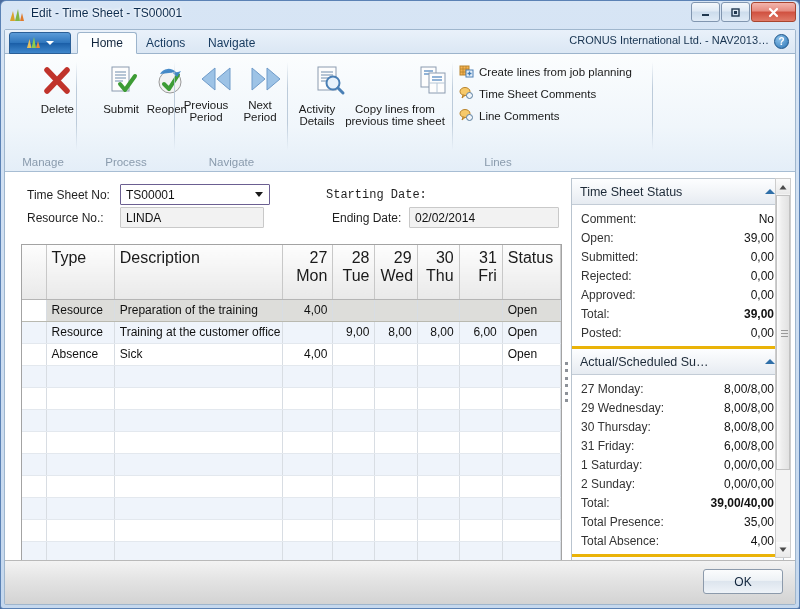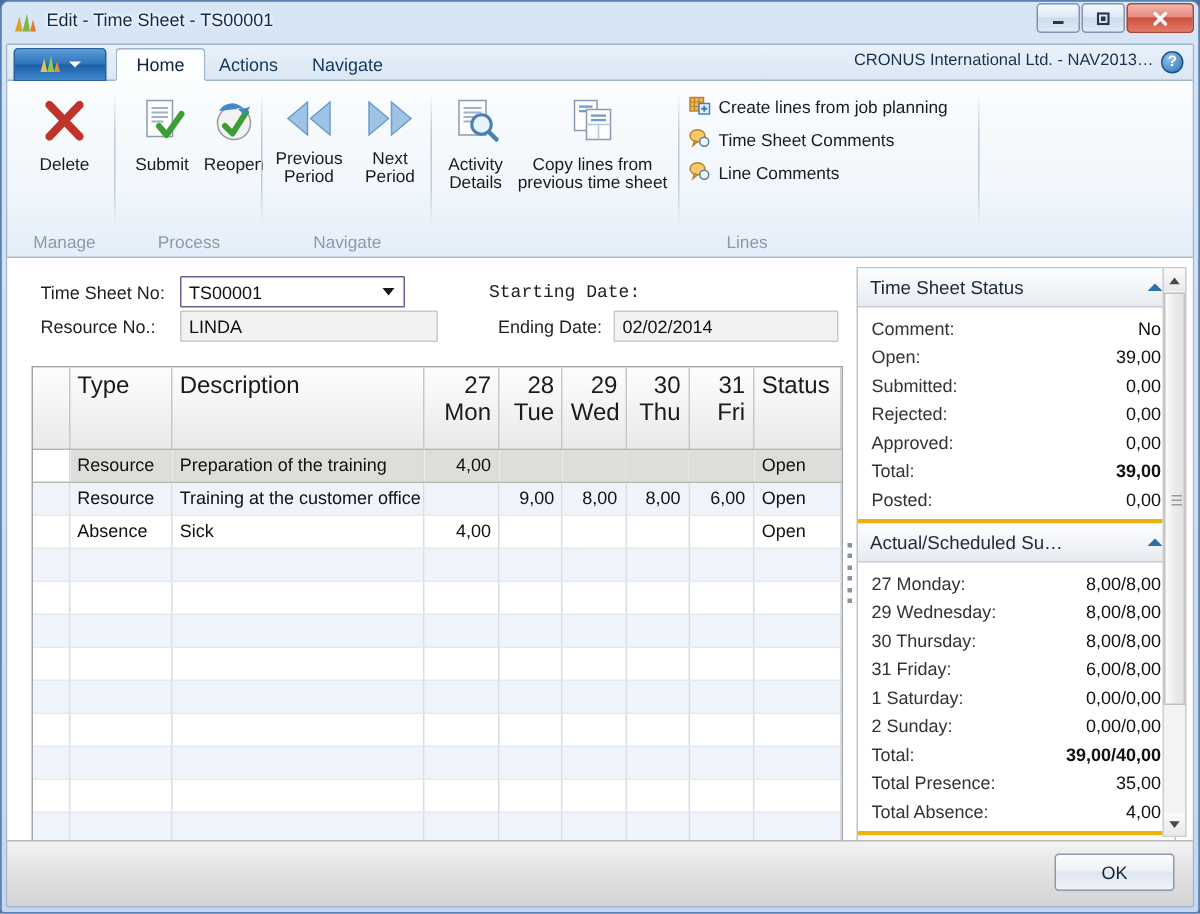--- a/index.html
+++ b/index.html
@@ -95,21 +95,21 @@
   .rgroup .glabel {
     position:absolute; bottom:4px; left:0; right:0; text-align:center;
     font-size:11.5px; color:#8a9bad;
   }
   .rgroup .gsep {
     position:absolute; right:0; top:8px; bottom:22px; width:1px;
     background:linear-gradient(180deg,rgba(160,180,200,0) 0%, #bccbda 30%, #bccbda 70%, rgba(160,180,200,0) 100%);
   }
   .bigbtn {
     position:absolute; top:6px; width:62px; height:88px;
-    display:flex; flex-direction:column; align-items:center; gap:3px;
+    display:flex; flex-direction:column; align-items:flex-end; gap:3px;
     font-size:11.5px; color:#1a1a1a; text-align:center; line-height:12px;
     padding-top:4px;
   }
   .bigbtn .lbl { white-space:normal; }
   .smallitem {
     position:absolute; height:22px; display:flex; align-items:center; gap:5px;
     font-size:11.5px; color:#1a1a1a; white-space:nowrap;
   }
 
   
@@ -415,21 +415,21 @@
 
       <div class="fld-label" style="left:22px; top:16px;">Time Sheet No:</div>
       <div class="fld-box active" style="left:115px; top:12px; width:150px;">
         <span>TS00001</span>
         <span class="dropbtn">
             <i></i>
           </span>
       </div>
 
       <div class="fld-label" style="left:22px; top:39px;">Resource No.:</div>
-      <div class="fld-box" style="left:115px; top:35px; width:172px;">
+      <div class="fld-box" style="left:115px; top:35px; width:144px;">
         <span>LINDA</span>
       </div>
 
       <div class="fld-label" style="left:321px; top:16px;font-family:Liberation Mono, monospace;">Starting Date:</div>
 
       <div class="fld-label" style="left:327px; top:39px;">Ending Date:</div>
       <div class="fld-box" style="left:404px; top:35px; width:150px;">
         <span>02/02/2014</span>
       </div>
 

